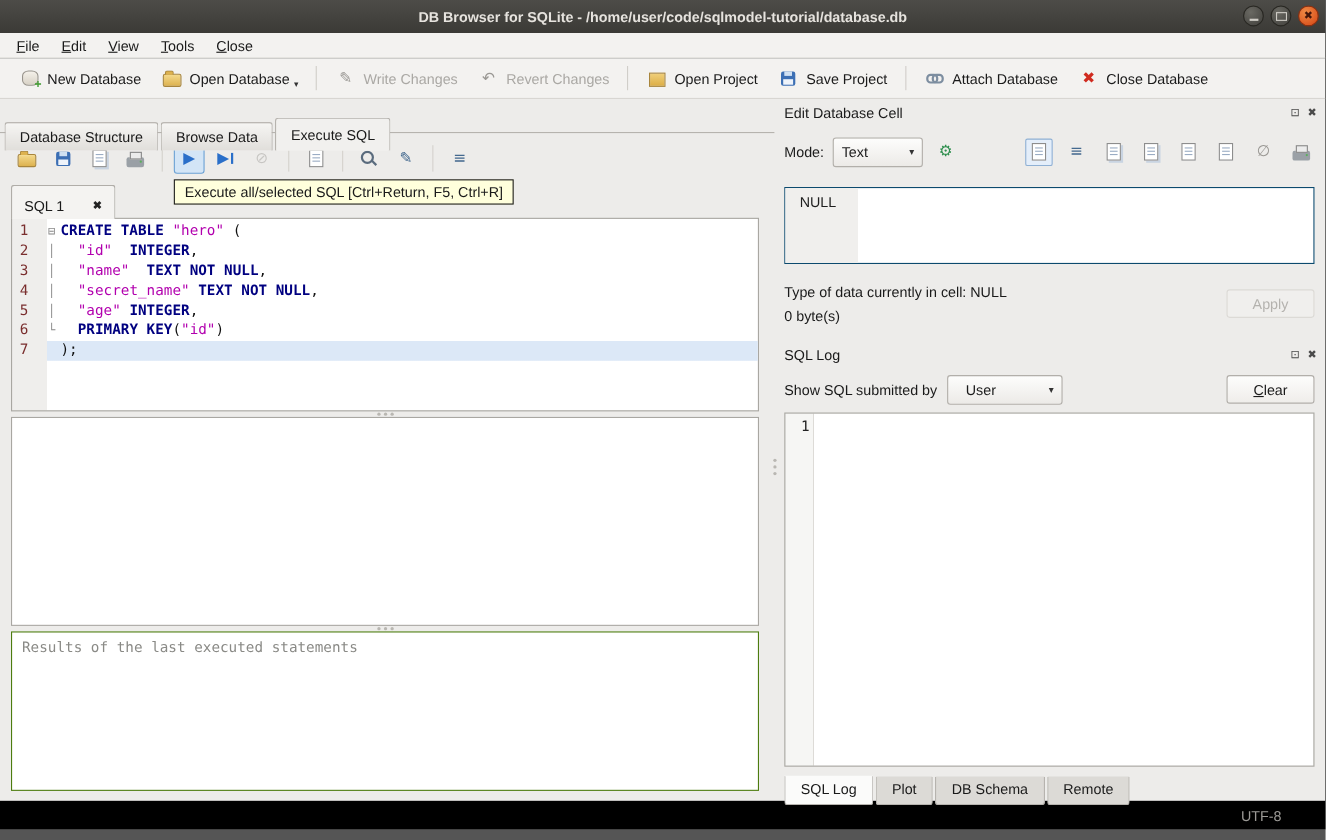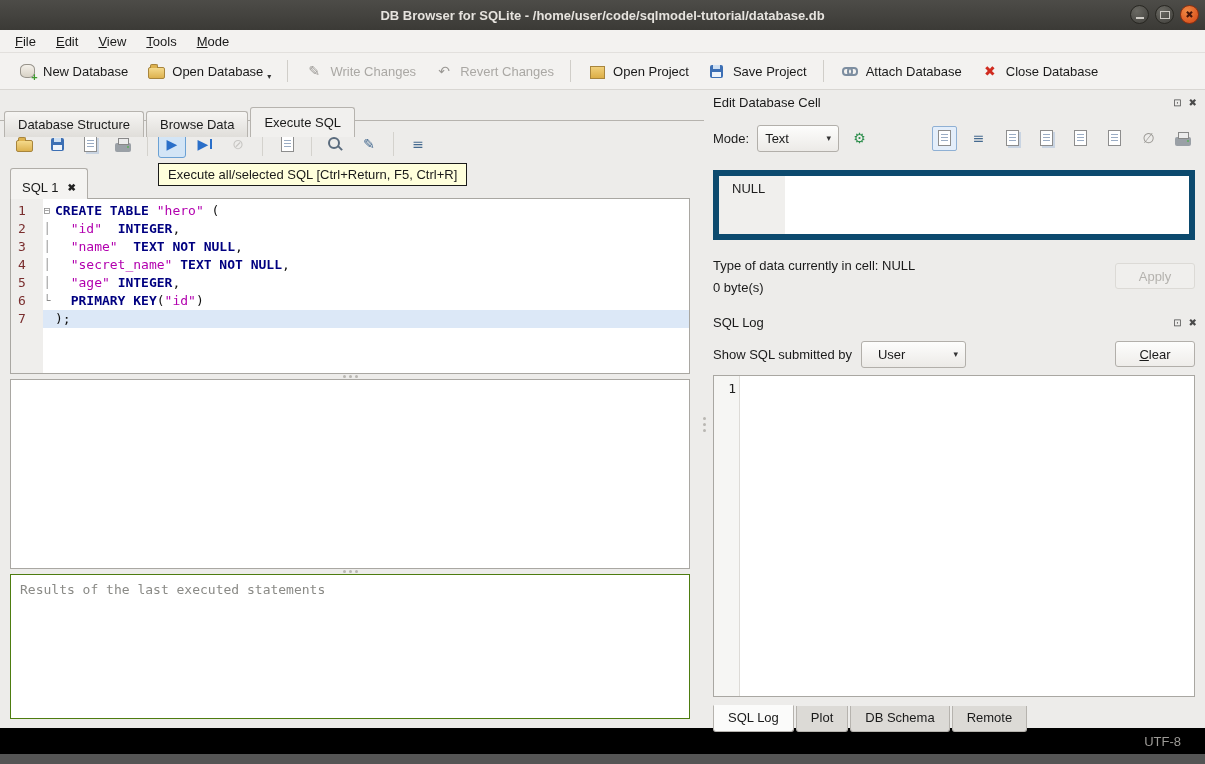--- a/index.html
+++ b/index.html
@@ -68,21 +68,21 @@
   .vsplitter{position:absolute;top:30px;bottom:0;left:702px;width:4px;display:flex;flex-direction:column;align-items:center;justify-content:center;gap:3px;}
   .vsplitter i{width:3px;height:3px;border-radius:50%;background:#b9b7b2;}
 
   .sql-toolbar{position:absolute;top:9px;left:10px;display:flex;align-items:center;gap:5px;}
   .tbtn{width:28px;height:28px;display:flex;align-items:center;justify-content:center;border:1px solid transparent;border-radius:3px;box-sizing:border-box;}
   .tbtn.hover{background:#d3e5f6;border-color:var(--hover_border,#6ba1d4);}
   .tbtn.dis{opacity:.45;}
   .ssep{width:1px;height:24px;background:#d4d2cd;margin:0 5px;}
 
   .sqltab-row{position:absolute;top:47px;left:10px;height:31px;display:flex;z-index:2;}
-  .sqltab{display:flex;align-items:center;gap:9px;padding:6px 11px 0;background:#f4f3f1;
+  .sqltab{display:flex;align-items:center;gap:26px;padding:6px 11px 0;background:#f4f3f1;
     border:1px solid #b0ada8;border-bottom:none;border-radius:3px 3px 0 0;box-sizing:border-box;height:31px;}
   .tabclose{font-size:10px;color:#222;font-weight:bold;}
 
   .editor{position:absolute;top:77px;left:10px;width:680px;height:176px;border:1px solid #a9a7a2;box-sizing:border-box;
     background:linear-gradient(90deg,#efeeec 32px,#fff 32px);
     font-family:"DejaVu Sans Mono",monospace;font-size:13px;padding-top:3px;overflow:hidden;}
   .ed-line{display:flex;height:18px;line-height:18px;}
   .ed-line.current{background:linear-gradient(90deg,transparent 32px,var(--current_line,#dce8f7) 32px);}
   .ed-num{width:28px;box-sizing:border-box;padding-left:7px;color:#7a2e2e;flex:0 0 auto;}
   .ed-fold{width:16px;text-align:center;color:#8a8a8a;font-size:11px;flex:0 0 auto;}
@@ -107,21 +107,21 @@
   .dock-btn{font-size:10px;color:#4a4a4a;margin-left:7px;line-height:12px;}
   .hdr-edc{top:5px;} .hdr-log{top:225px;}
   .mode-row{position:absolute;top:33px;left:8px;right:10px;height:30px;display:flex;align-items:center;gap:8px;}
   .select{height:27px;box-sizing:border-box;background:linear-gradient(#fdfdfc,#eceae7);border:1px solid #b2afaa;border-radius:3px;
     display:flex;align-items:center;justify-content:space-between;padding:0 7px;gap:28px;}
   .sel-mode{width:82px;} .sel-user{width:105px;padding-left:16px;}
   .caret{font-size:9px;color:#333;}
   .icnb{width:25px;height:25px;display:flex;align-items:center;justify-content:center;border:1px solid transparent;border-radius:2px;box-sizing:border-box;}
   .icnb.selected{border-color:#8fb0d4;background:#e4eefa;}
   .edc-icons{display:flex;gap:9px;margin-left:auto;align-items:center;}
-  .cell-box{position:absolute;top:80px;left:8px;width:482px;height:70px;border:6px solid #0c4a6e;background:#fff;box-sizing:border-box;}
+  .cell-box{position:absolute;top:80px;left:8px;width:482px;height:70px;border:1px solid #0c4a6e;background:#fff;box-sizing:border-box;}
   .cell-gutter{position:absolute;top:0;bottom:0;left:0;width:66px;background:#f0efed;}
   .cell-value{position:absolute;top:5px;left:13px;color:#1f1f1f;}
   .type-row{position:absolute;top:168px;left:8px;right:10px;display:flex;align-items:flex-start;}
   .type-texts div:first-child{margin-bottom:7px;}
   .btn{height:26px;min-width:80px;background:linear-gradient(#fdfdfc,#efedea);border:1px solid #b2afaa;border-radius:3px;
     font-family:"Liberation Sans",sans-serif;font-size:13px;color:#1a1a1a;}
   .btn::first-letter{text-decoration:underline;}
   .btn.disabled{background:#f0efed;border-color:#dcdad6;color:#b4b2ae;}
   .btn.disabled::first-letter{text-decoration:none;}
   .apply{margin-left:auto;margin-top:5px;}
@@ -129,21 +129,21 @@
   .show-row .btn{margin-left:auto;}
   .log-box{position:absolute;top:285px;left:8px;width:482px;height:322px;border:1px solid #a9a7a2;box-sizing:border-box;
     background:linear-gradient(90deg,#f6f6f4 25px,#dddbd7 25px,#dddbd7 26px,#fff 26px);
     font-family:"DejaVu Sans Mono",monospace;font-size:13px;padding-top:4px;}
   .log-num{width:22px;text-align:right;height:18px;line-height:18px;color:#222;}
   .dock-tabs{position:absolute;top:616px;left:8px;display:flex;}
   .dtab{box-sizing:border-box;height:26px;padding:4px 14px 0;margin-right:2px;background:#dcdad6;
     border:1px solid #b6b3ae;border-top:none;border-radius:0 0 3px 3px;}
   .dtab.active{background:#fbfbfa;height:27px;margin-top:-1px;border-top:1px solid #fbfbfa;}
 
-  .statusbar{position:absolute;bottom:0;left:0;right:0;height:26px;display:flex;align-items:center;
+  .statusbar{position:absolute;bottom:0;left:0;right:16px;height:26px;display:flex;align-items:center;
     justify-content:flex-end;padding-right:24px;color:#9c9a96;}
 </style>
 </head>
 <body style="--keyword: #000080; --identifier: #b200ae; --current_line: #dce8f7; --tooltip_bg: #ffffdc; --hover_border: #6ba1d4; --titlebar: #3b3a36; --close_button: #d44413;">
 
 <div class="screen">
 
   <div class="titlebar">
     <div class="title">DB Browser for SQLite - /home/user/code/sqlmodel-tutorial/database.db</div>
     <div class="winbtns" id="winbtns">
@@ -151,21 +151,21 @@
         <span class="wbtn max"></span>
         <span class="wbtn close"></span>
       </div>
   </div>
 
   <div class="menubar" id="menubar">
       <span class="menu-item">File</span>
       <span class="menu-item">Edit</span>
       <span class="menu-item">View</span>
       <span class="menu-item">Tools</span>
-      <span class="menu-item">Mode</span>
+      <span class="menu-item">Close</span>
     </div>
 
   <div class="toolbar" id="toolbar">
       <span class="tb">
         <span class="icn">
           <i class="shape s-dbplus"></i>
         </span>
         <span class="tlabel">New Database</span>
       </span>
       <span class="tb">

